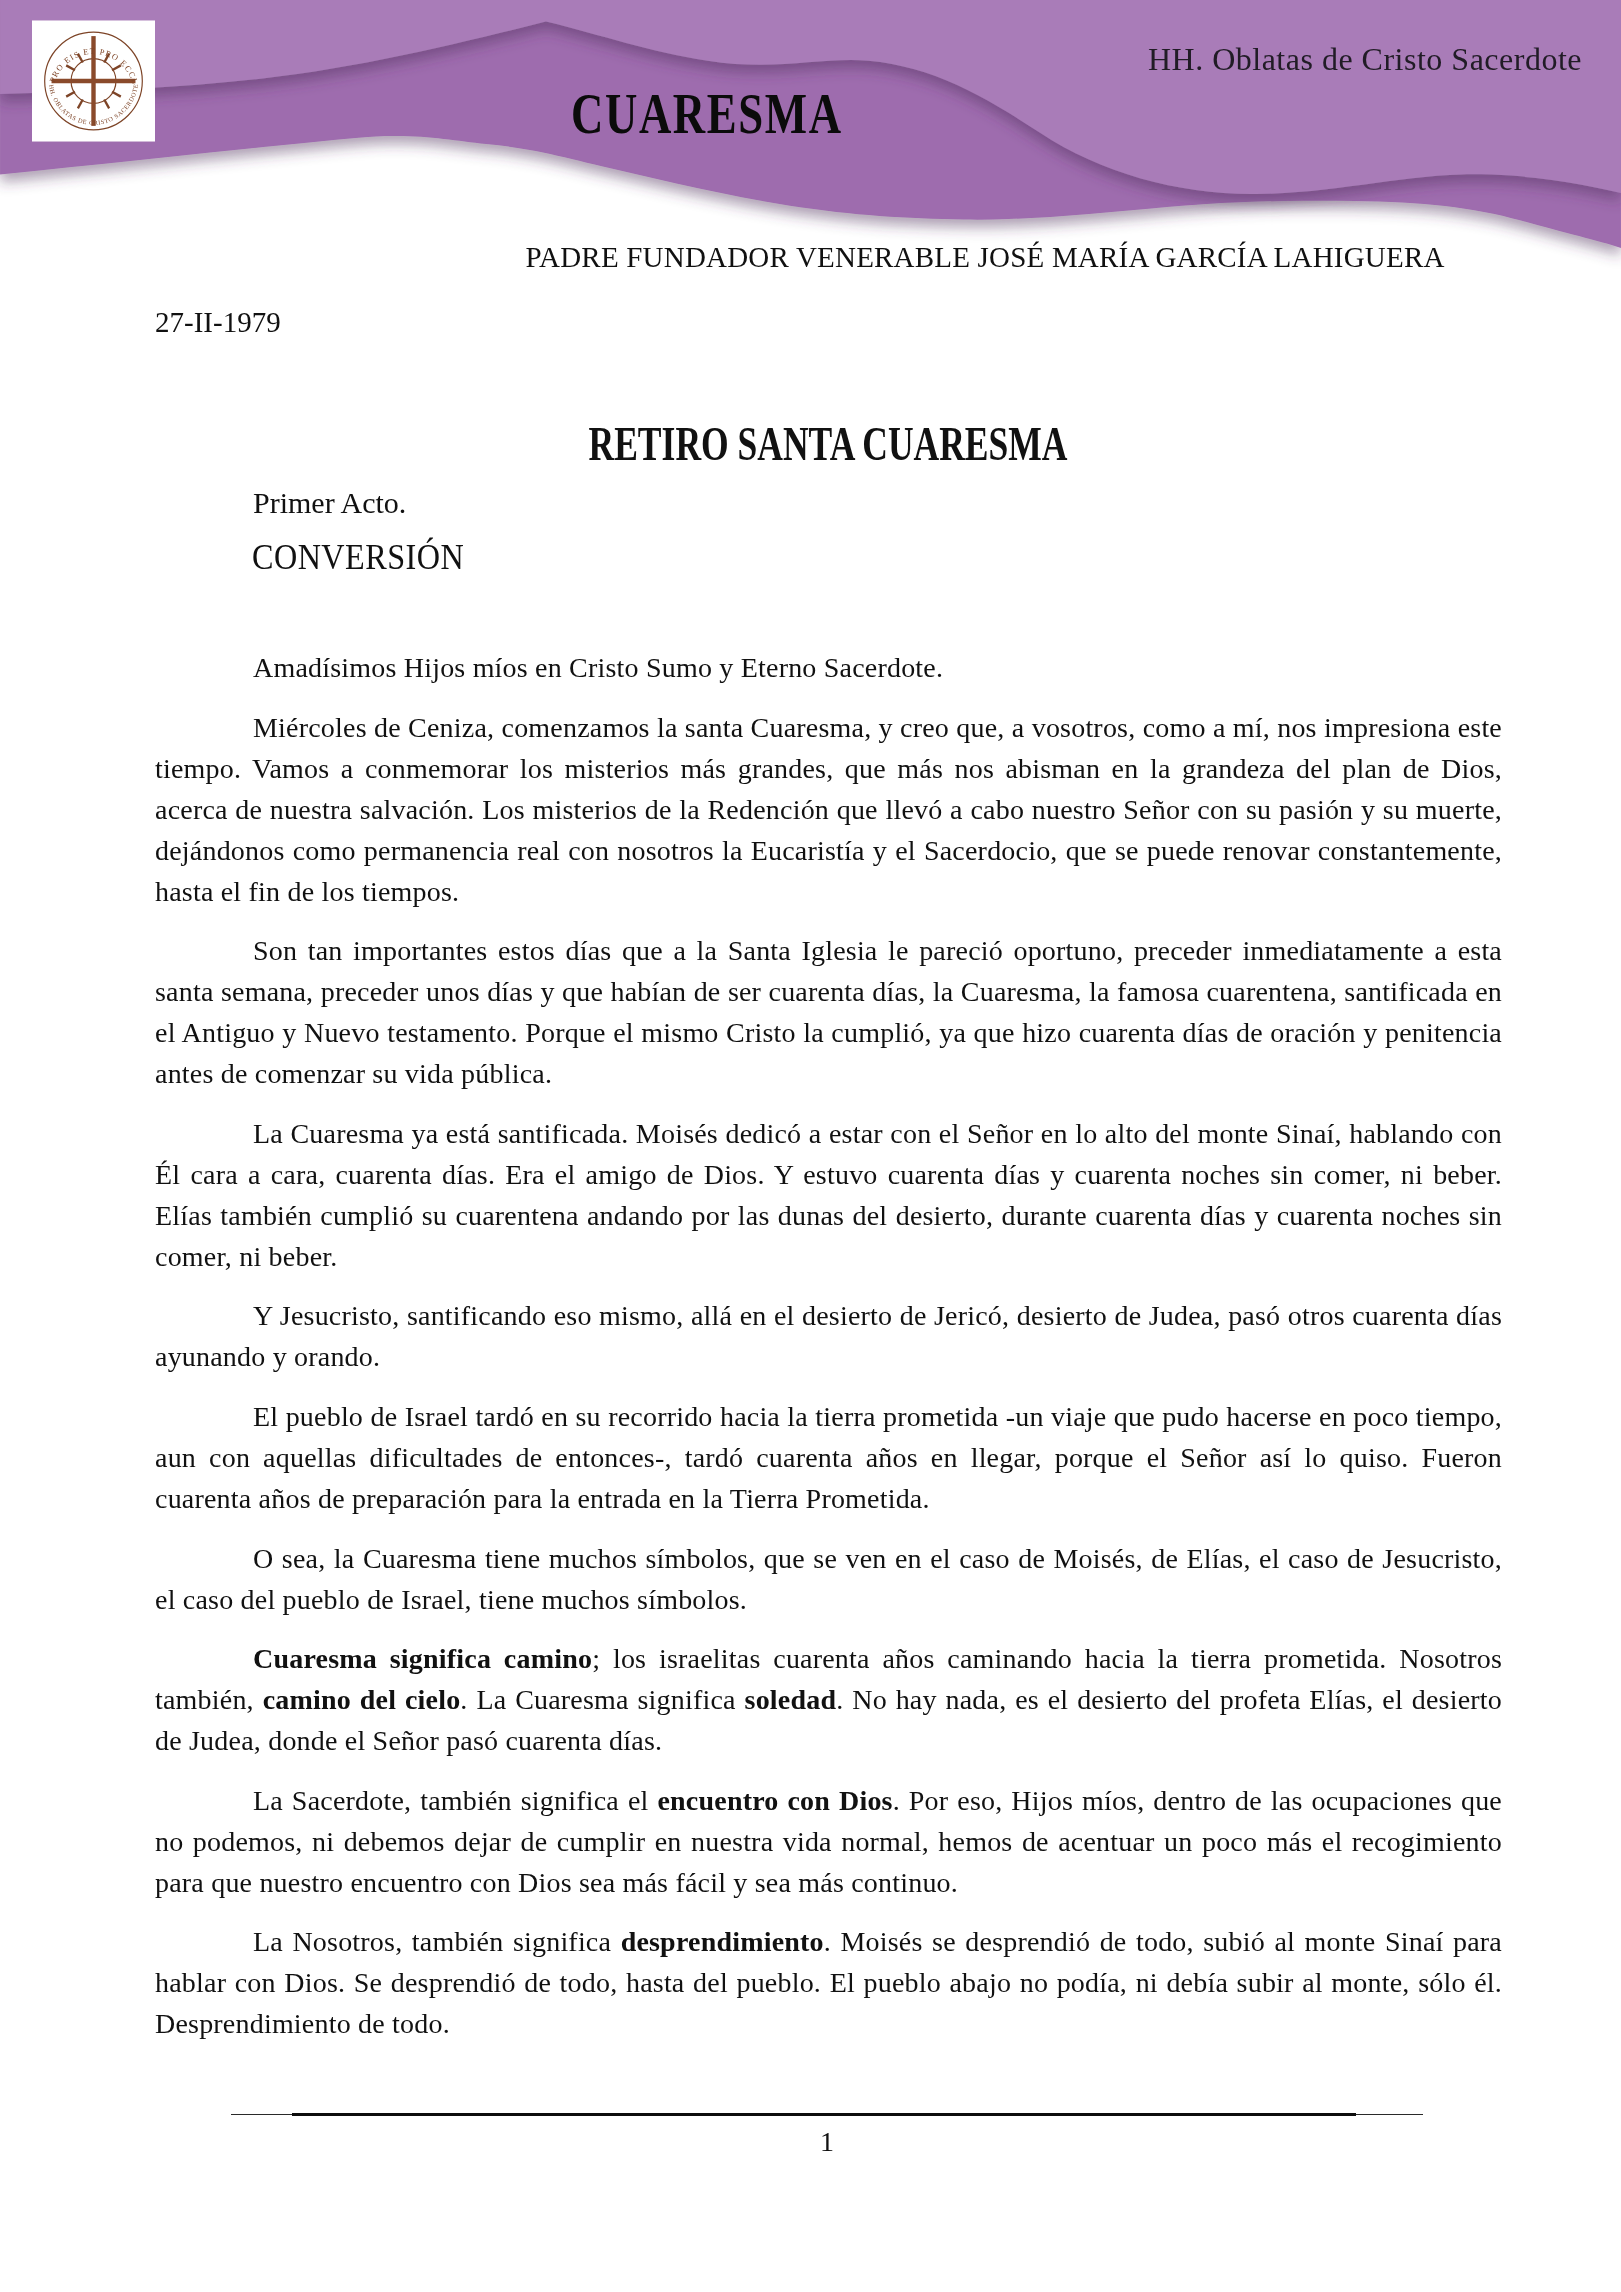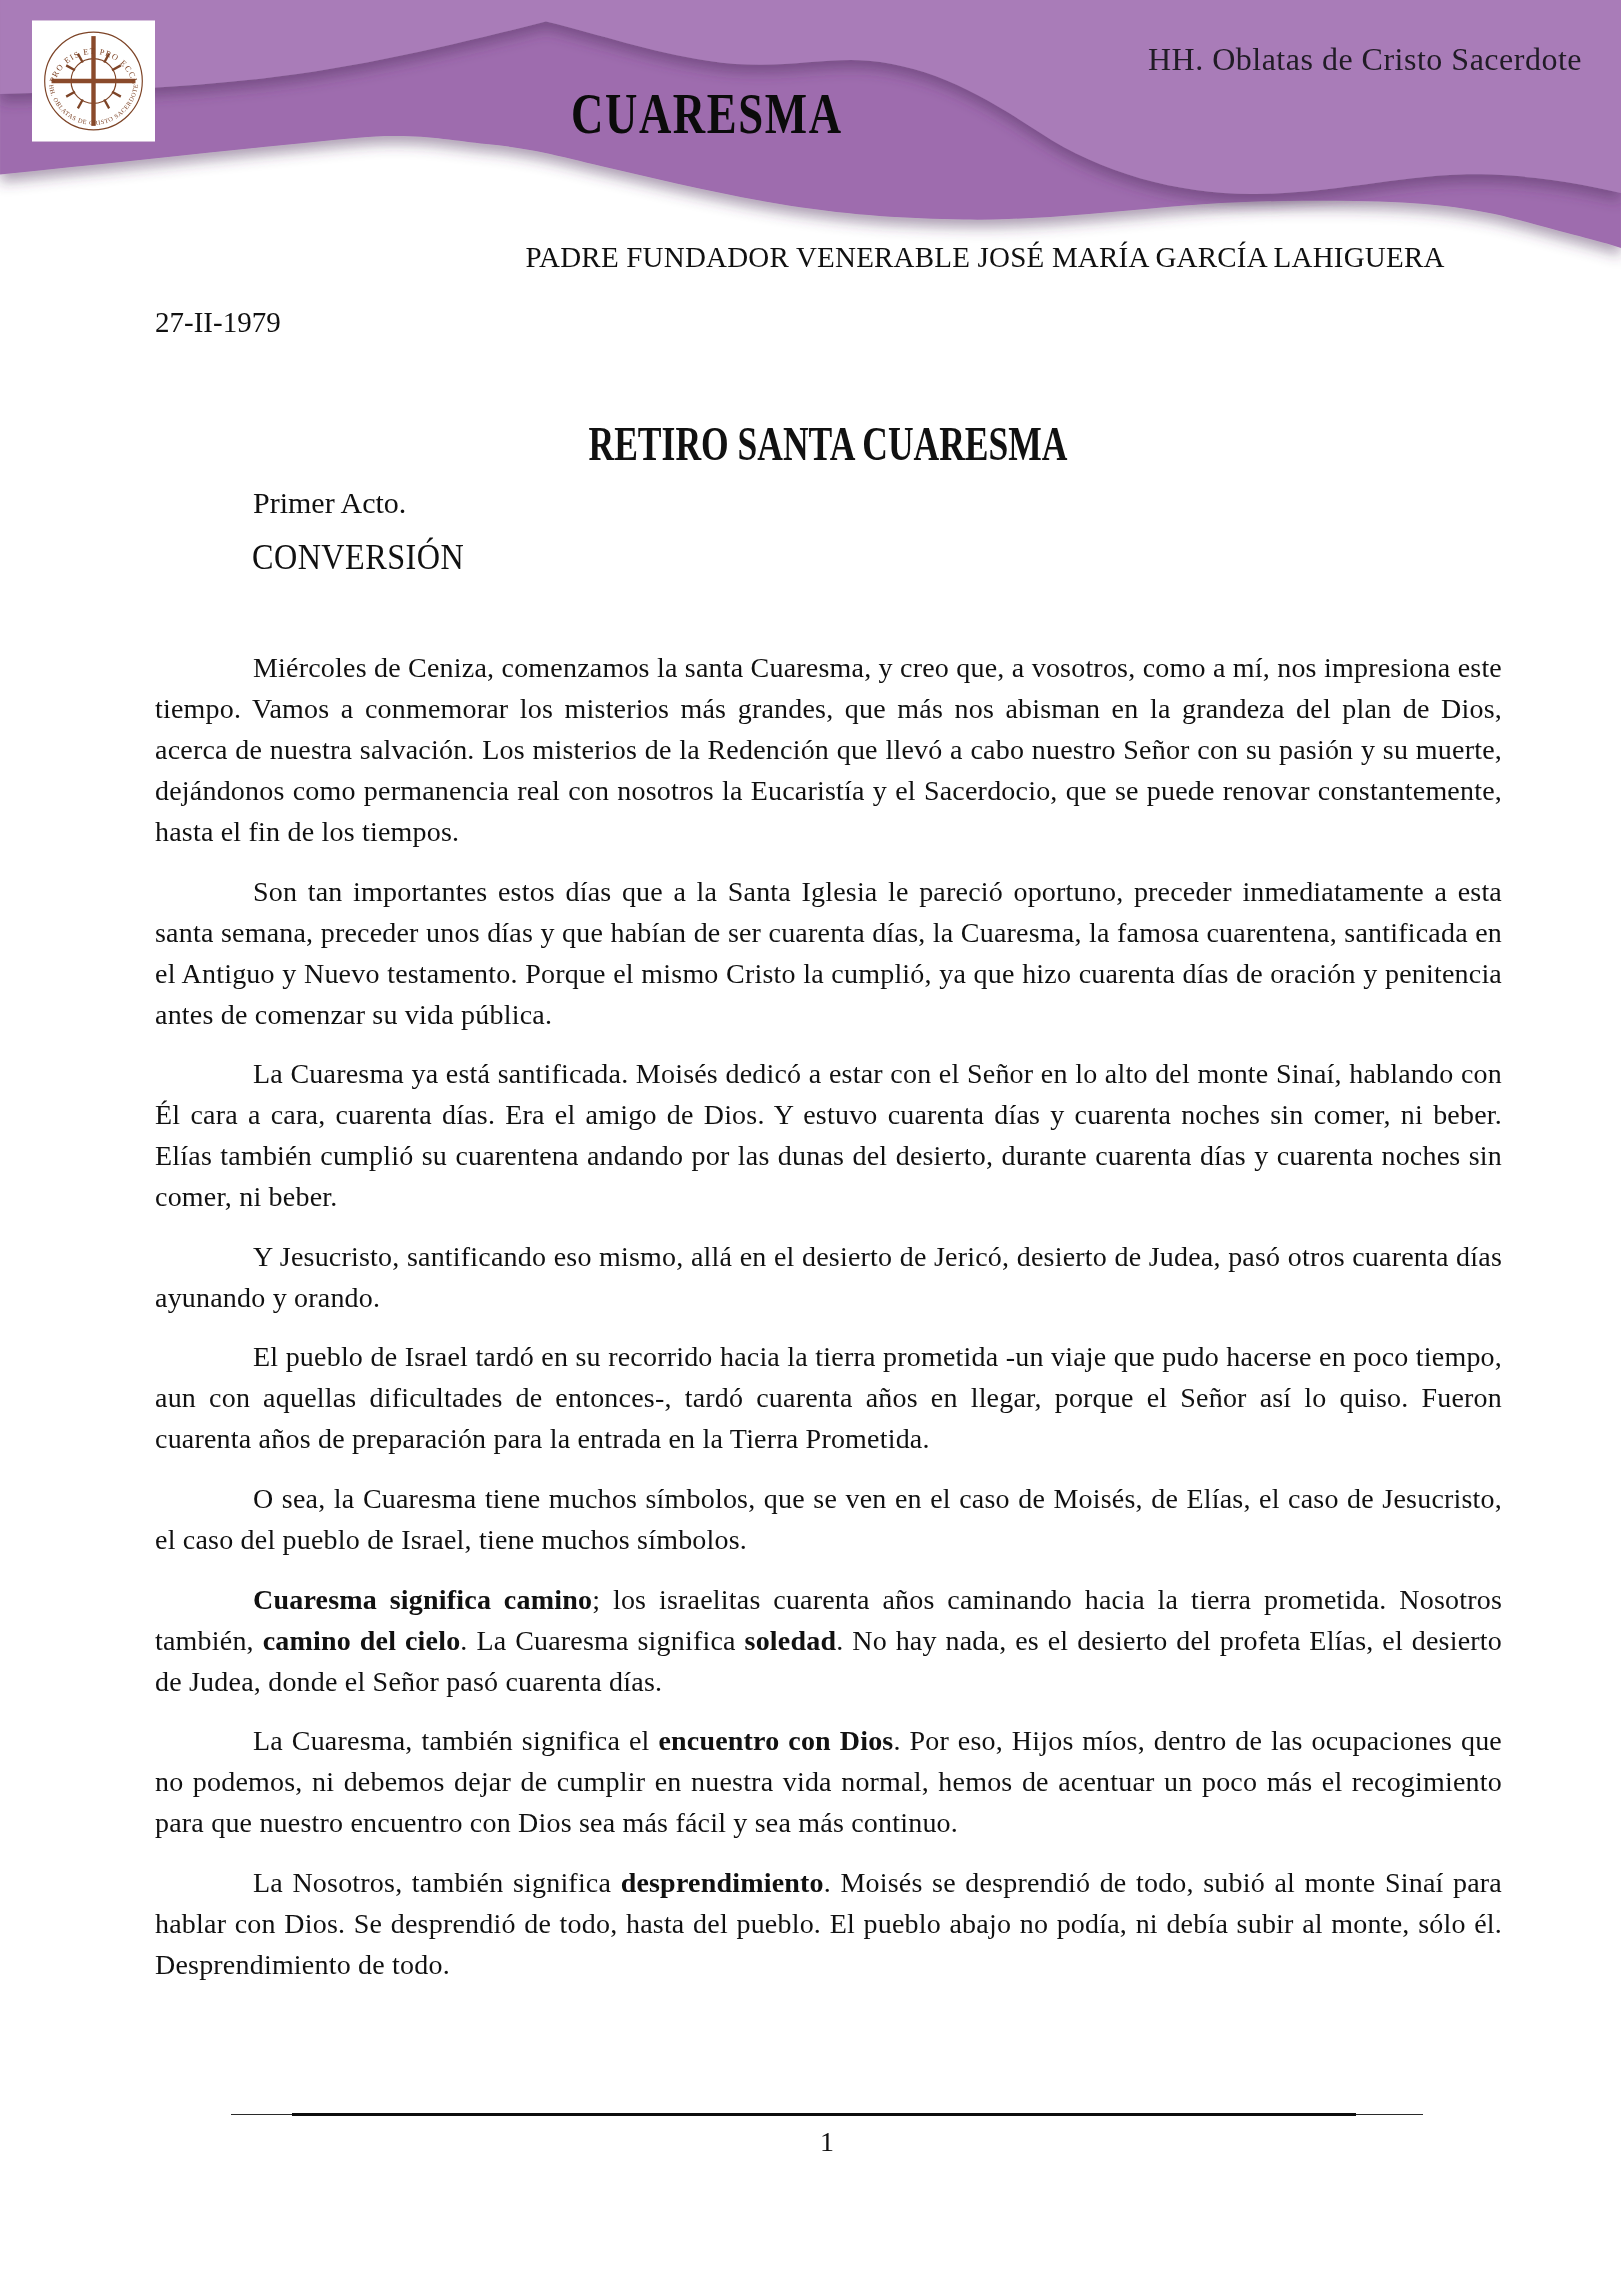--- a/index.html
+++ b/index.html
@@ -137,28 +137,29 @@
   <div class="header-title">CUARESMA</div>
   <div class="congregation">HH. Oblatas de Cristo Sacerdote</div>
 
   <div class="doc-heading">PADRE FUNDADOR VENERABLE JOSÉ MARÍA GARCÍA LAHIGUERA</div>
   <div class="doc-date">27-II-1979</div>
   <div class="doc-title">RETIRO SANTA CUARESMA</div>
   <div class="act-label">Primer Acto.</div>
   <div class="section-label">CONVERSIÓN</div>
 
   <div class="doc-body">
+      <p class="para"><span>Amadísimos Hijos míos en Cristo Sumo y Eterno Sacerdote.</span></p>
       <p class="para"><span>Miércoles de Ceniza, comenzamos la santa Cuaresma, y creo que, a vosotros, como a mí, nos impresiona este tiempo. Vamos a conmemorar los misterios más grandes, que más nos abisman en la grandeza del plan de Dios, acerca de nuestra salvación. Los misterios de la Redención que llevó a cabo nuestro Señor con su pasión y su muerte, dejándonos como permanencia real con nosotros la Eucaristía y el Sacerdocio, que se puede renovar constantemente, hasta el fin de los tiempos.</span></p>
       <p class="para"><span>Son tan importantes estos días que a la Santa Iglesia le pareció oportuno, preceder inmediatamente a esta santa semana, preceder unos días y que habían de ser cuarenta días, la Cuaresma, la famosa cuarentena, santificada en el Antiguo y Nuevo testamento. Porque el mismo Cristo la cumplió, ya que hizo cuarenta días de oración y penitencia antes de comenzar su vida pública.</span></p>
       <p class="para"><span>La Cuaresma ya está santificada. Moisés dedicó a estar con el Señor en lo alto del monte Sinaí, hablando con Él cara a cara, cuarenta días. Era el amigo de Dios. Y estuvo cuarenta días y cuarenta noches sin comer, ni beber. Elías también cumplió su cuarentena andando por las dunas del desierto, durante cuarenta días y cuarenta noches sin comer, ni beber.</span></p>
       <p class="para"><span>Y Jesucristo, santificando eso mismo, allá en el desierto de Jericó, desierto de Judea, pasó otros cuarenta días ayunando y orando.</span></p>
       <p class="para"><span>El pueblo de Israel tardó en su recorrido hacia la tierra prometida -un viaje que pudo hacerse en poco tiempo, aun con aquellas dificultades de entonces-, tardó cuarenta años en llegar, porque el Señor así lo quiso. Fueron cuarenta años de preparación para la entrada en la Tierra Prometida.</span></p>
       <p class="para"><span>O sea, la Cuaresma tiene muchos símbolos, que se ven en el caso de Moisés, de Elías, el caso de Jesucristo, el caso del pueblo de Israel, tiene muchos símbolos.</span></p>
       <p class="para"><b>Cuaresma significa camino</b><span>; los israelitas cuarenta años caminando hacia la tierra prometida. Nosotros también, </span><b>camino del cielo</b><span>. La Cuaresma significa </span><b>soledad</b><span>. No hay nada, es el desierto del profeta Elías, el desierto de Judea, donde el Señor pasó cuarenta días.</span></p>
-      <p class="para"><span>La Cuaresma, también significa el </span><b>encuentro con Dios</b><span>. Por eso, Hijos míos, dentro de las ocupaciones que no podemos, ni debemos dejar de cumplir en nuestra vida normal, hemos de acentuar un poco más el recogimiento para que nuestro encuentro con Dios sea más fácil y sea más continuo.</span></p>
+      <p class="para"><span>La Sacerdote, también significa el </span><b>encuentro con Dios</b><span>. Por eso, Hijos míos, dentro de las ocupaciones que no podemos, ni debemos dejar de cumplir en nuestra vida normal, hemos de acentuar un poco más el recogimiento para que nuestro encuentro con Dios sea más fácil y sea más continuo.</span></p>
       <p class="para"><span>La Nosotros, también significa </span><b>desprendimiento</b><span>. Moisés se desprendió de todo, subió al monte Sinaí para hablar con Dios. Se desprendió de todo, hasta del pueblo. El pueblo abajo no podía, ni debía subir al monte, sólo él. Desprendimiento de todo.</span></p>
     </div>
 
   <div class="footer-rule-wrap">
     <div class="rule-thin"></div>
     <div class="rule-thick"></div>
     <div class="page-number">1</div>
   </div>
 
 </div>

